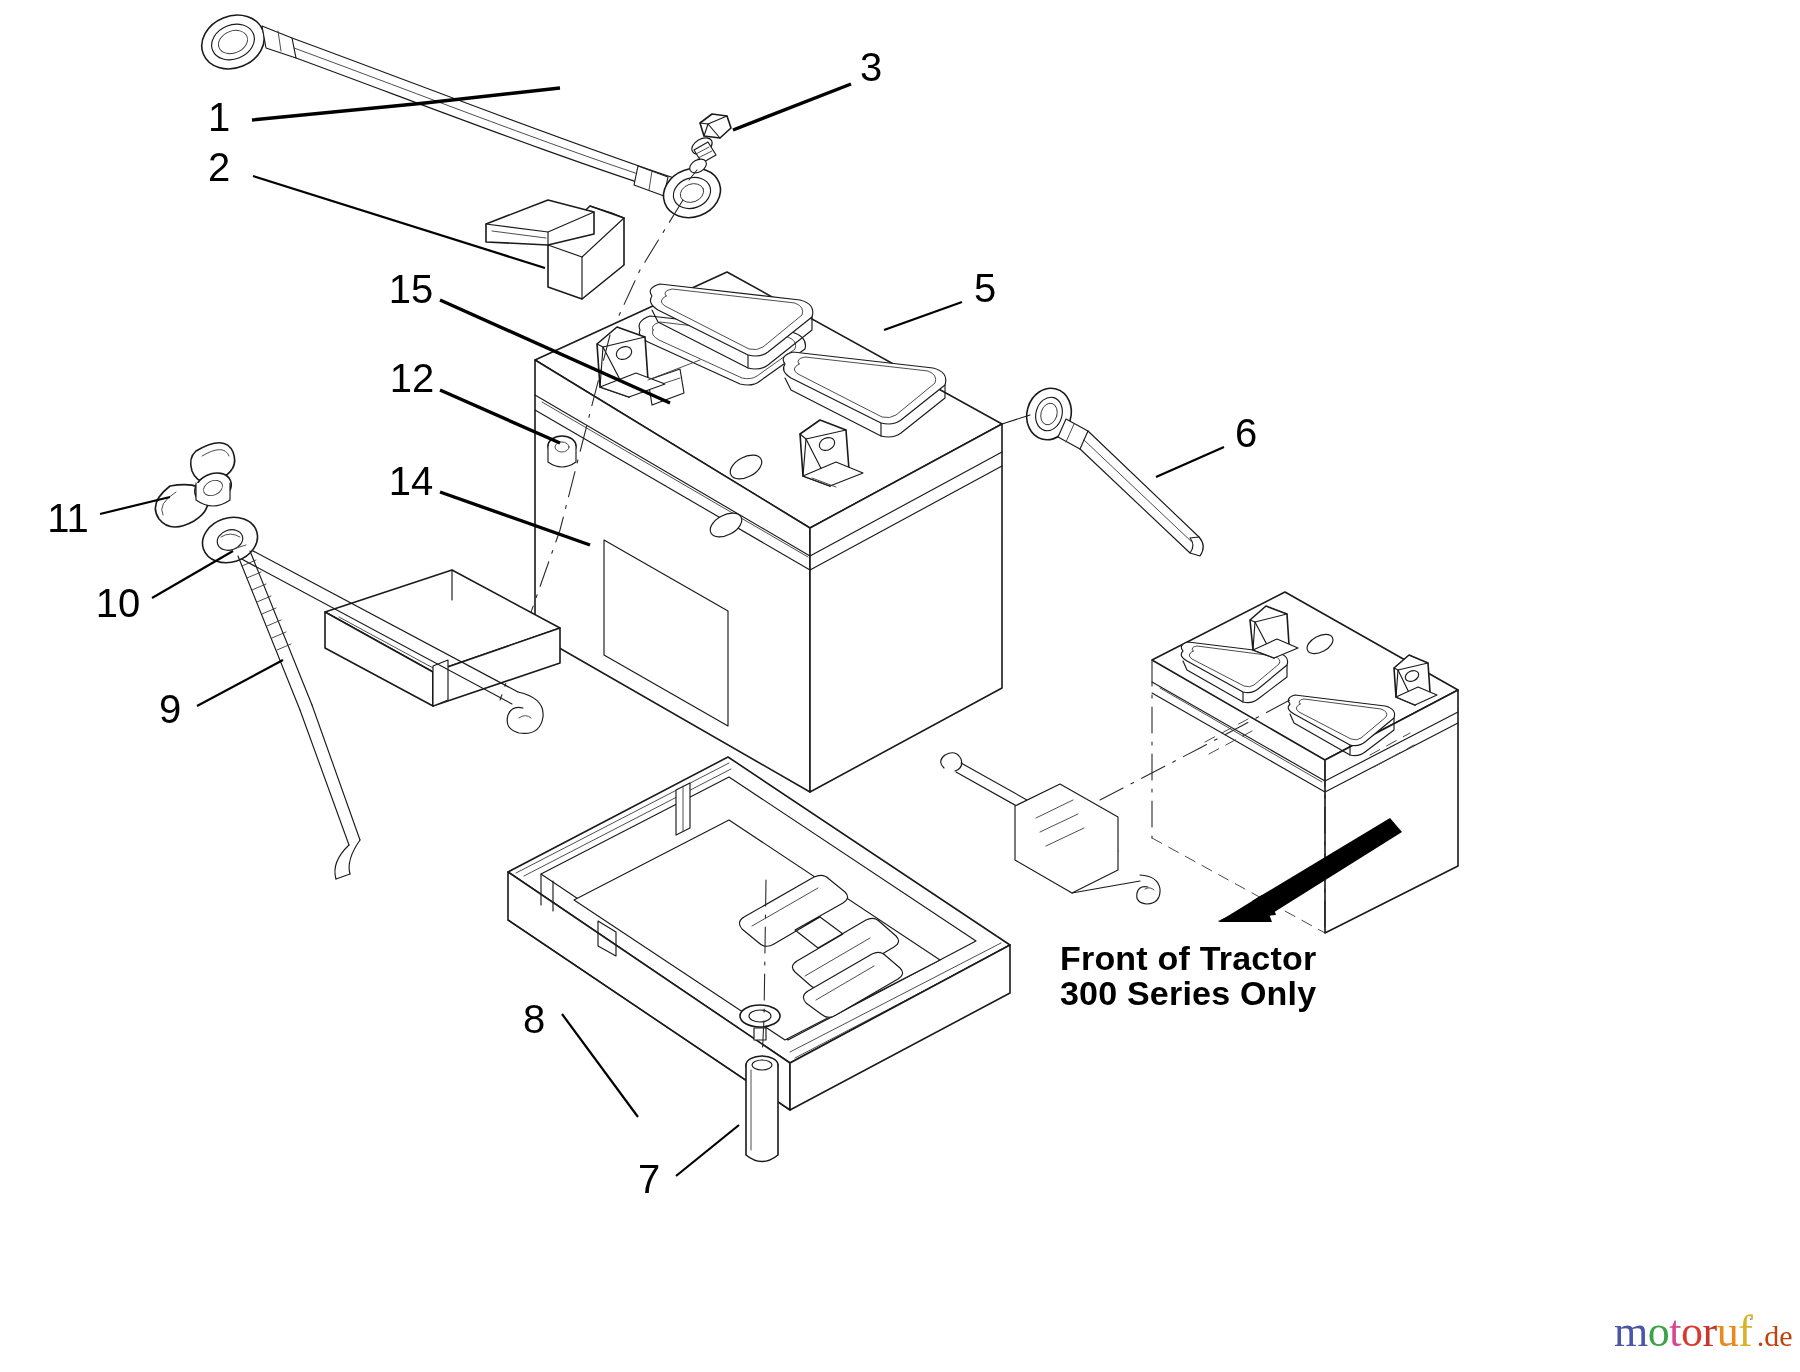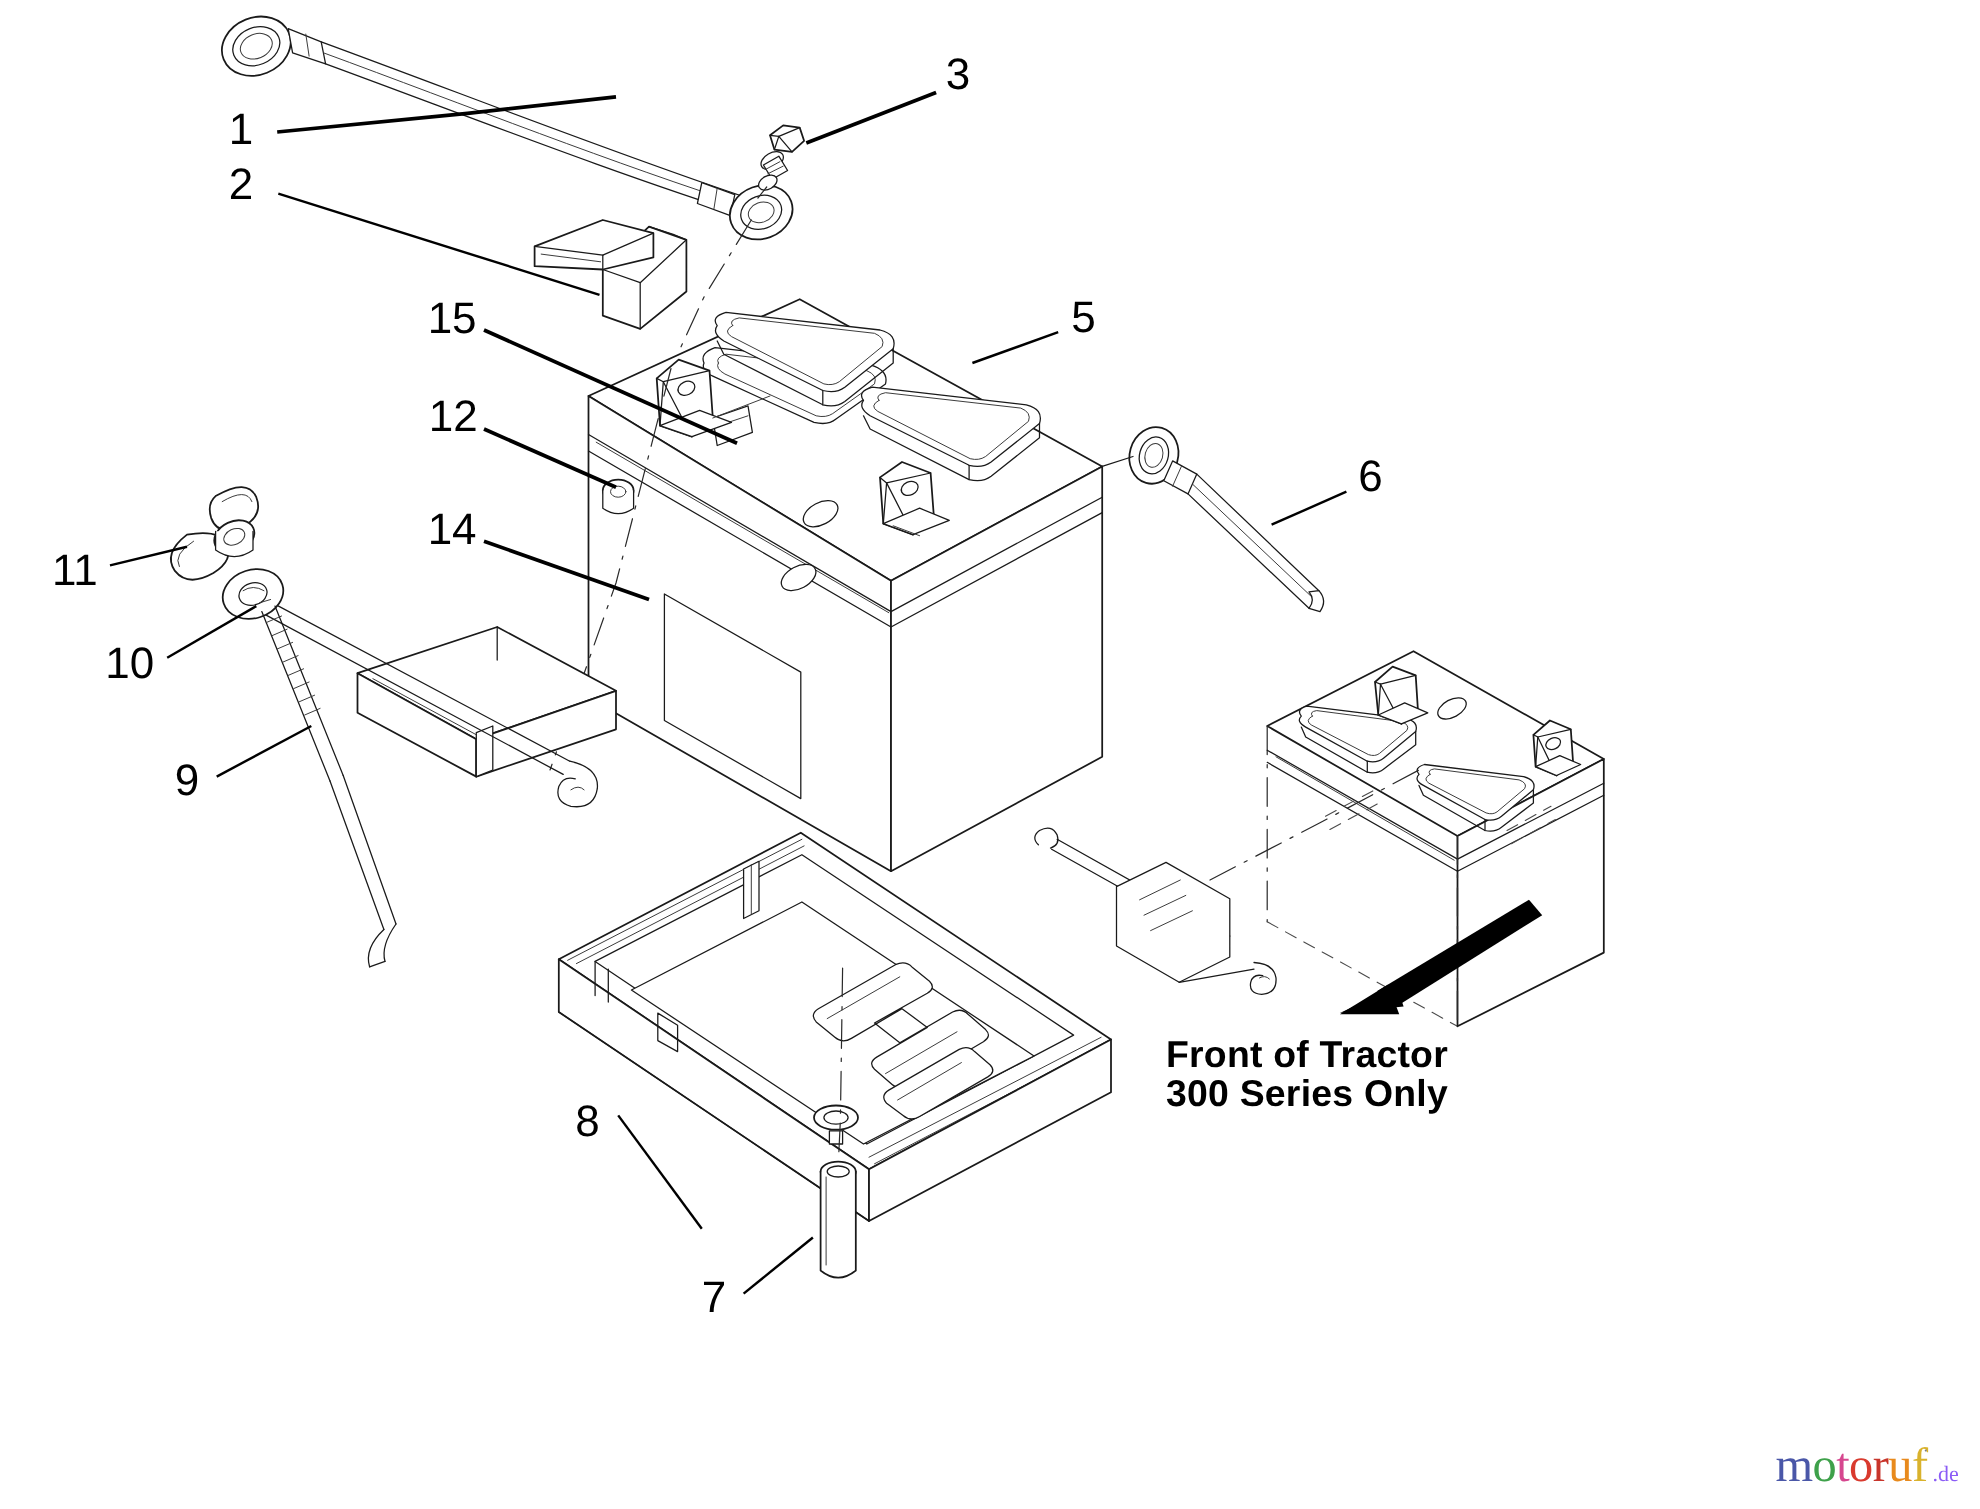--- a/index.html
+++ b/index.html
@@ -62,22 +62,22 @@
     white-space: nowrap;
   }
   #watermark .wm-dot {
     position: relative;
     top: -22px;
     left: -4px;
     font-size: 15px;
     color: #7d7d7d;
   }
   #watermark .wm-de {
-    font-size: 20px;
-    color: #8b5cf6;
+    font-size: 30px;
+    color: #c2410c;
     letter-spacing: 0;
   }
 </style>
 </head>
 <body>
 
 <div id="diagram-root">
 
   <svg id="parts-svg" viewBox="0 0 1800 1372">
 

